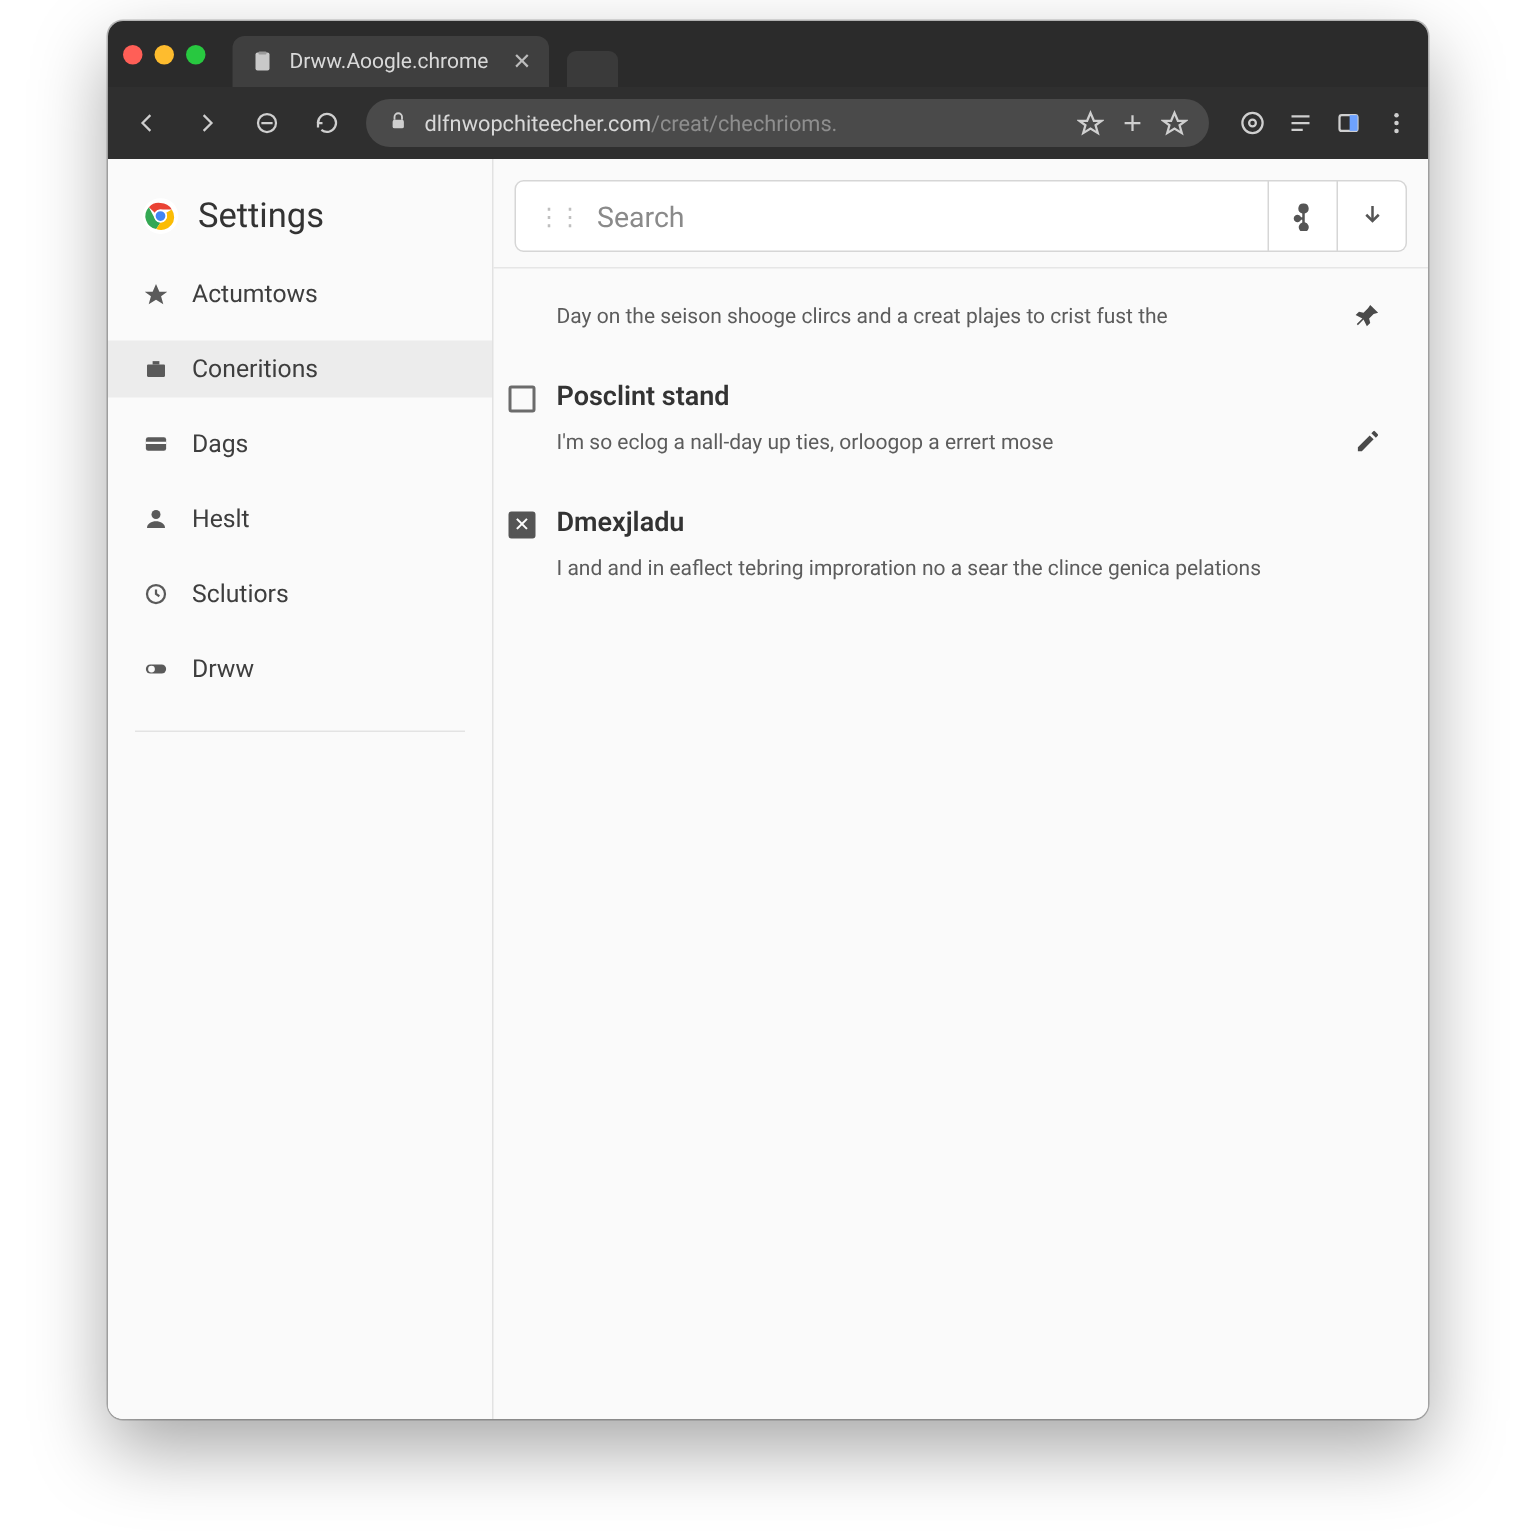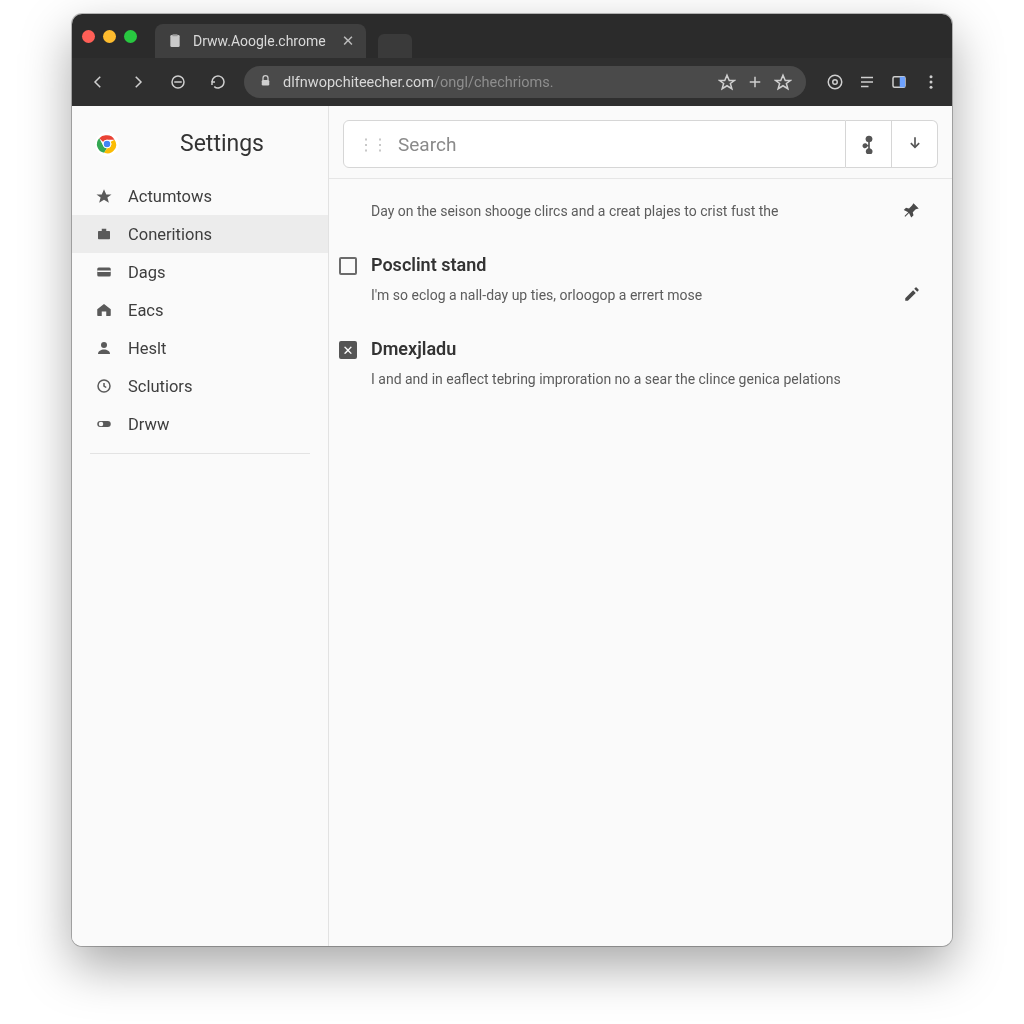--- a/index.html
+++ b/index.html
@@ -108,23 +108,23 @@
     border-right: 1px solid #e2e2e2;
     padding-top: 14px;
     background: #fafafa;
   }
   .brand {
     display: flex;
     align-items: center;
     gap: 12px;
     padding: 10px 18px 20px 22px;
   }
-  .brand-title { font-size: 23px; color: #333; margin-left: 48px; }
+  .brand-title { font-size: 23px; color: #333; }
   .chrome-logo { width:26px; height:26px; }
-  .nav { display:flex; flex-direction:column; }
+  .nav { display:flex; flex-direction:column;gap:12px; }
   .nav-item {
     display: flex;
     align-items: center;
     gap: 14px;
     padding: 9px 18px 9px 22px;
     font-size: 16.5px;
     color: #3e3e3e;
     cursor: pointer;
   }
   .nav-item.selected { background: #ececec; }
@@ -243,21 +243,21 @@
         </svg>
     </div>
     <div class="omnibox">
       <span class="lock">
         <svg viewBox="0 0 24 24" width="15" height="15">
             <rect x="6" y="11" width="12" height="9" rx="2" fill="#cfcfcf"></rect>
             <path d="M8 11V8a4 4 0 0 1 8 0v3" stroke="#cfcfcf" stroke-width="2" fill="none"></path>
           </svg>
       </span>
       <span class="url">
-        <span>dlfnwopchiteecher.com</span><span class="path">/ongl/chechrioms.</span>
+        <span>dlfnwopchiteecher.com</span><span class="path">/creat/chechrioms.</span>
       </span>
       <span class="spacer"></span>
       <span class="ob-icon">
         <svg viewBox="0 0 24 24" stroke="#cfcfcf" fill="none" stroke-width="2">
             <polygon points="12 3 15 10 22 10 16.5 14 18.5 21 12 17 5.5 21 7.5 14 2 10 9 10"></polygon>
           </svg>
       </span>
       <span class="ob-icon">
         <svg viewBox="0 0 24 24" stroke="#cfcfcf" stroke-width="2">
             <line x1="12" y1="5" x2="12" y2="19"></line>
@@ -339,28 +339,20 @@
               <svg viewBox="0 0 24 24" fill="#5a5a5a">
                 <rect x="3" y="6" width="18" height="12" rx="2"></rect>
                 <rect x="3" y="10" width="18" height="2" fill="#fafafa"></rect>
               </svg>
             </span>
           <span>Dags</span>
         </div>
         <div class="nav-item">
           <span class="nav-icon">
               <svg viewBox="0 0 24 24" fill="#5a5a5a">
-                <path d="M3 11 12 4l9 7v8a1 1 0 0 1-1 1h-5v-6h-6v6H4a1 1 0 0 1-1-1z"></path>
-              </svg>
-            </span>
-          <span>Eacs</span>
-        </div>
-        <div class="nav-item">
-          <span class="nav-icon">
-              <svg viewBox="0 0 24 24" fill="#5a5a5a">
                 <circle cx="12" cy="8" r="4"></circle>
                 <path d="M4 20c0-4 4-6 8-6s8 2 8 6z"></path>
               </svg>
             </span>
           <span>Heslt</span>
         </div>
         <div class="nav-item">
           <span class="nav-icon">
               <svg viewBox="0 0 24 24" fill="none" stroke="#5a5a5a" stroke-width="2">
                 <circle cx="12" cy="12" r="8"></circle>

